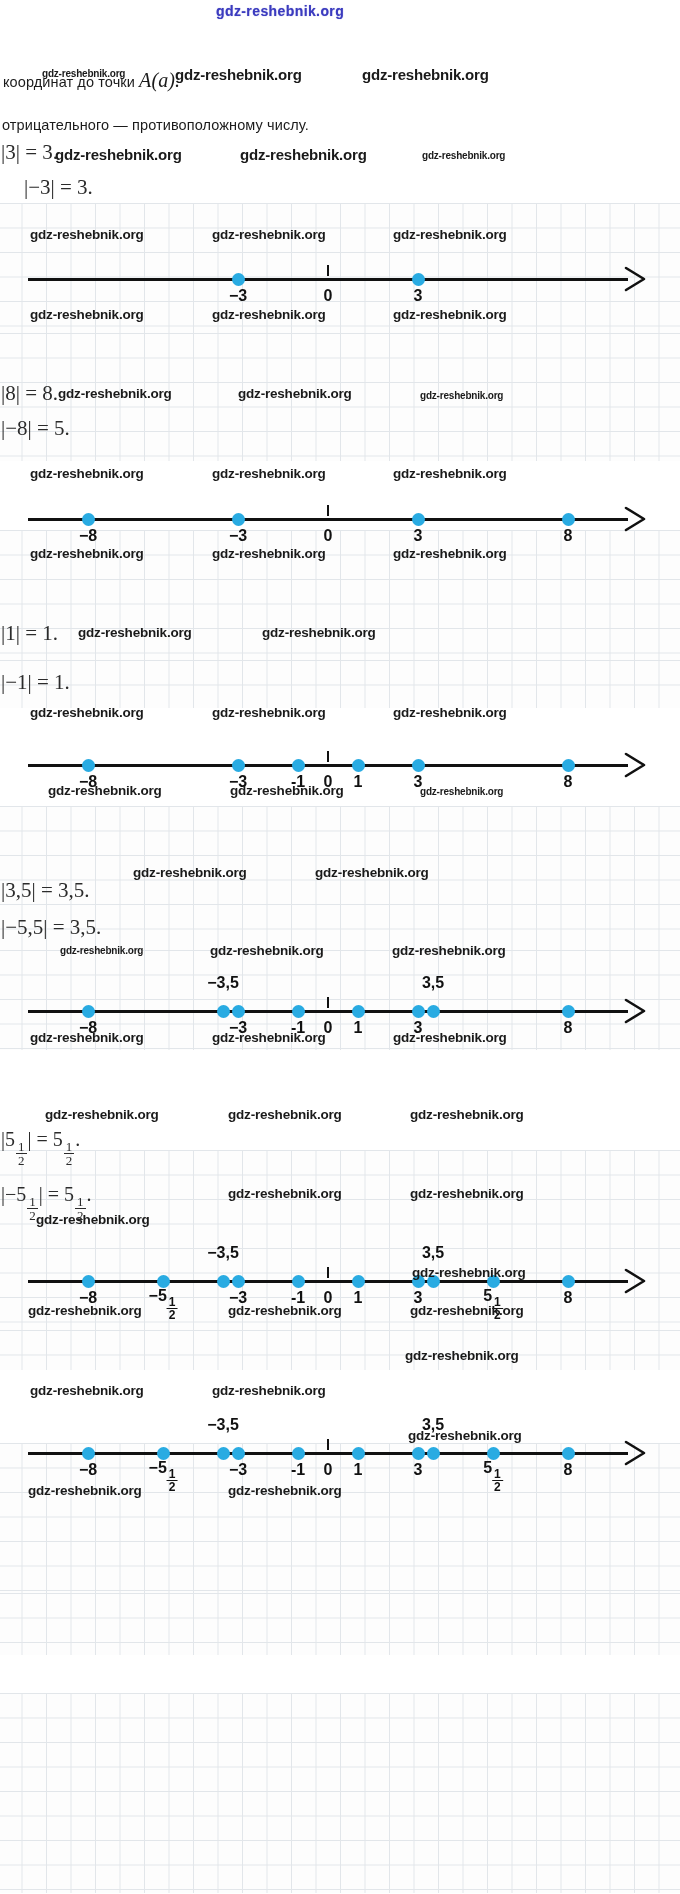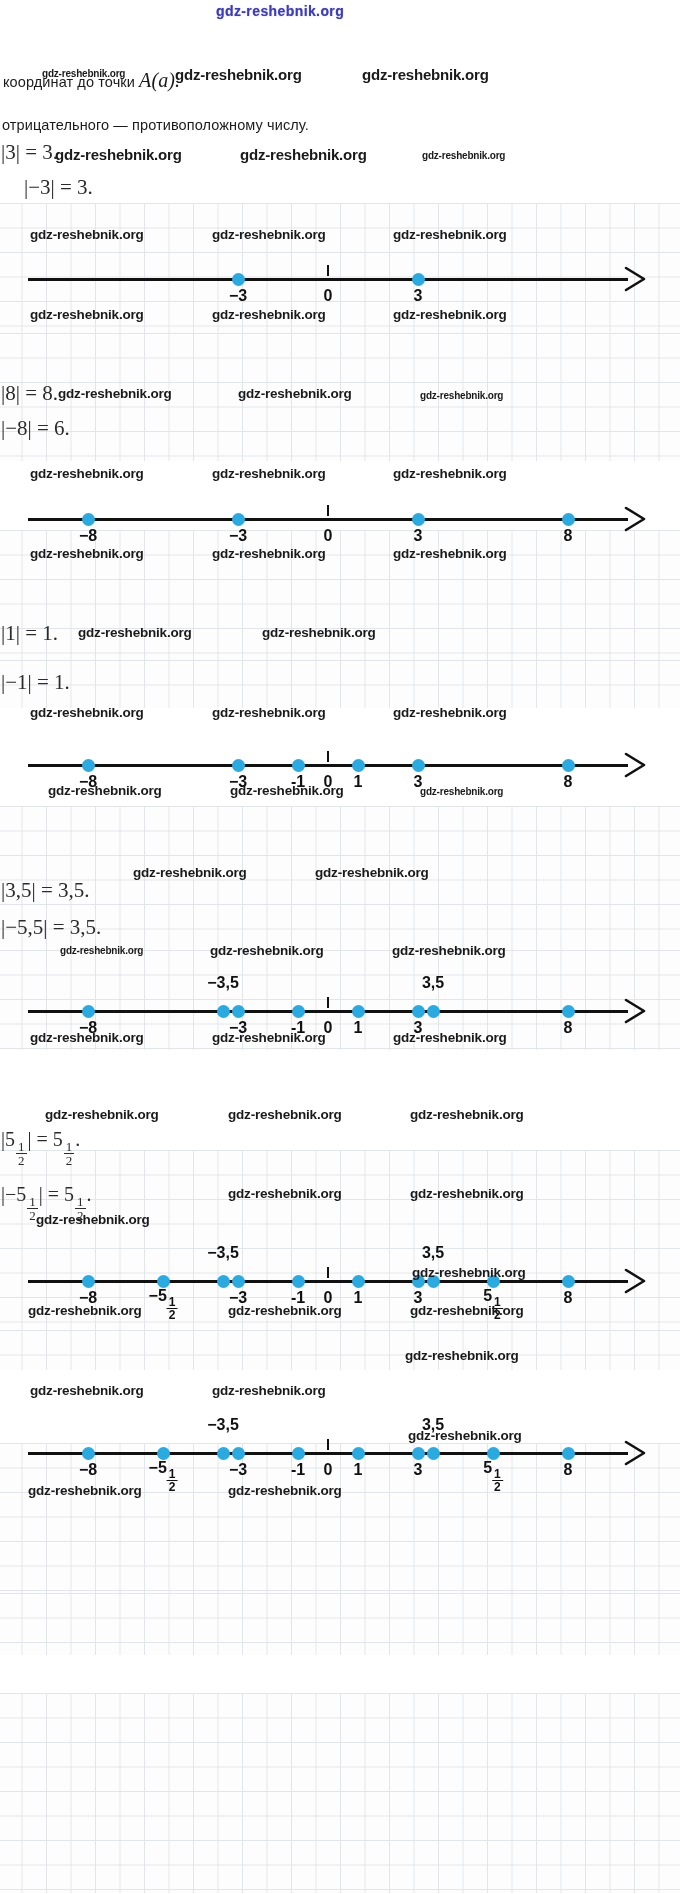--- a/index.html
+++ b/index.html
@@ -80,21 +80,21 @@
   <div class="prose" style="left:3px;top:70px;">
     <span>координат до точки</span>
     <span style="font-family:'Liberation Serif',serif;font-style:italic;font-size:20px;">A(a).</span>
   </div>
   <div class="prose" style="left:2px;top:118px;">отрицательного — противоположному числу.</div>
 
   <div class="mathexp" style="left:1px;top:140px;">|3| = 3.</div>
   <div class="mathexp" style="left:1px;top:175px;margin-left:23px;">|−3| = 3.</div>
 
   <div class="mathexp" style="left:1px;top:381px;">|8| = 8.</div>
-  <div class="mathexp" style="left:1px;top:416px;">|−8| = 6.</div>
+  <div class="mathexp" style="left:1px;top:416px;">|−8| = 5.</div>
 
   <div class="mathexp" style="left:1px;top:621px;">|1| = 1.</div>
   <div class="mathexp" style="left:1px;top:670px;">|−1| = 1.</div>
 
   <div class="mathexp" style="left:1px;top:878px;">|3,5| = 3,5.</div>
   <div class="mathexp" style="left:1px;top:915px;">|−5,5| = 3,5.</div>
 
   <div class="mathexp" style="left:1px;top:1128px;font-size:20px;">
     <span class="bars">|</span><span>5</span><span class="frac">
         <span class="num">1</span>

